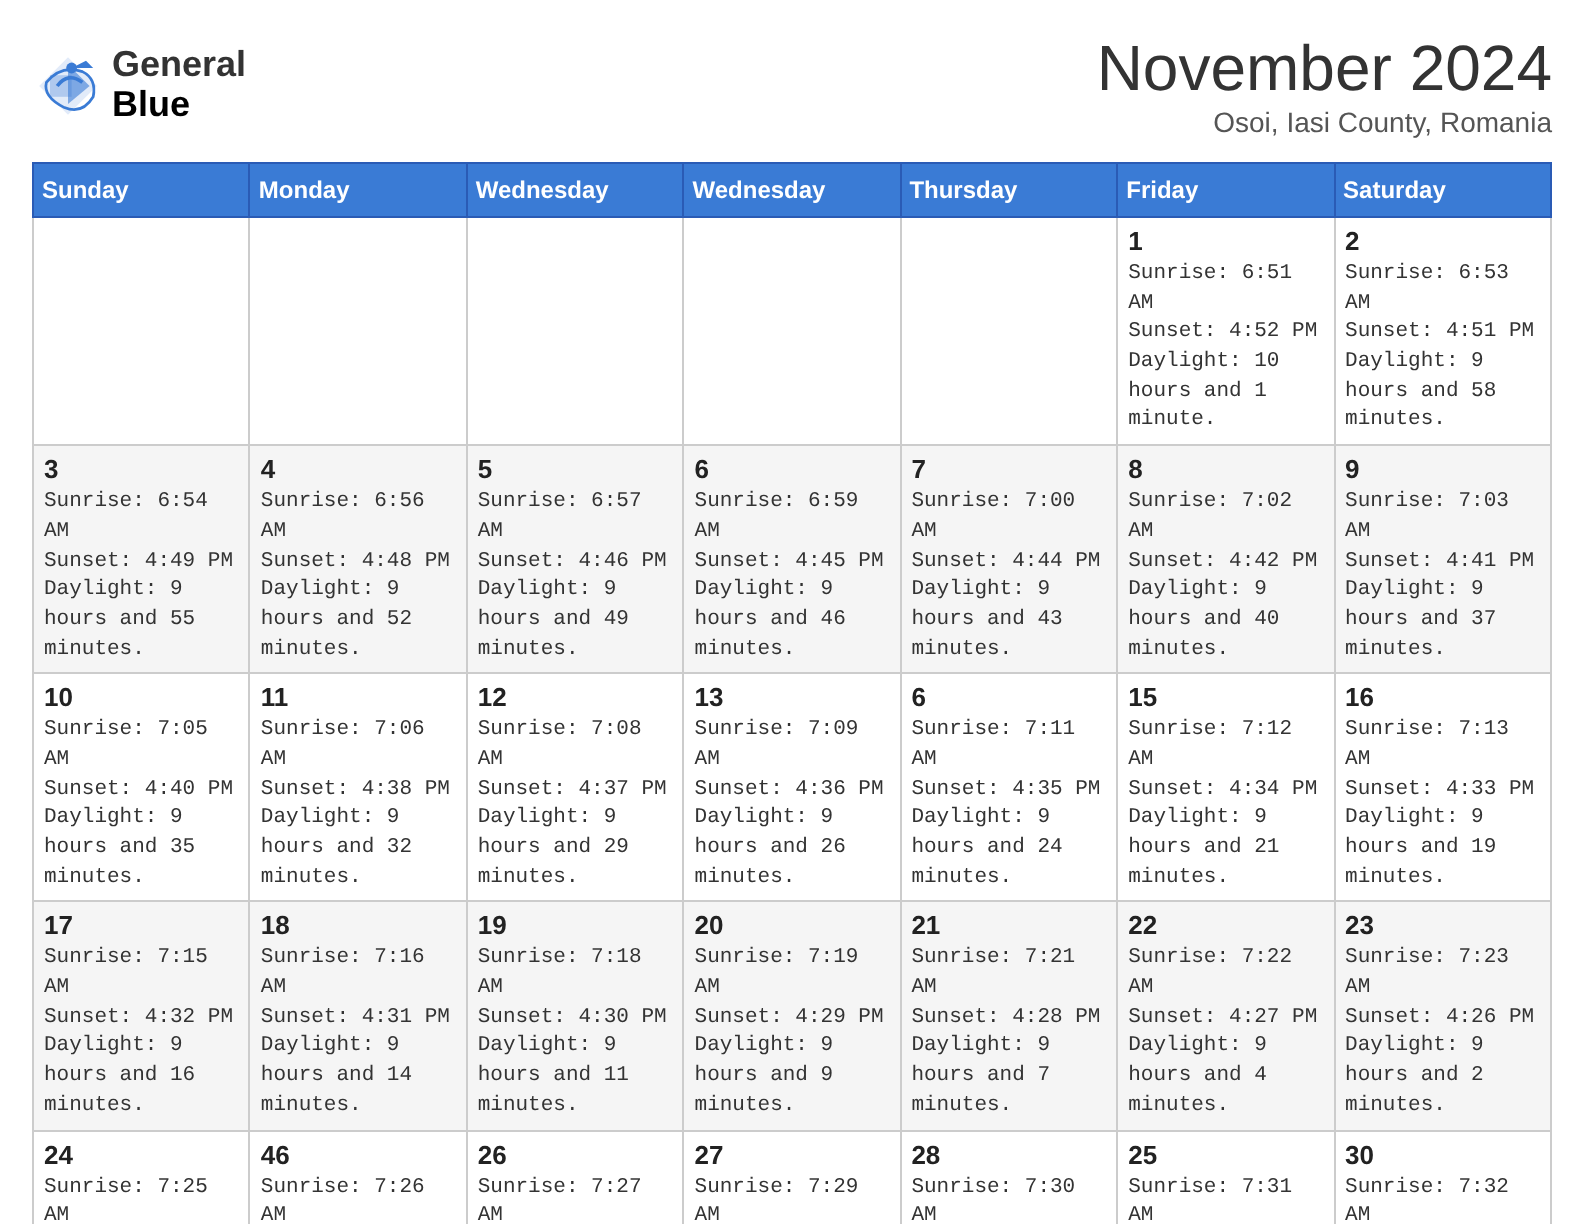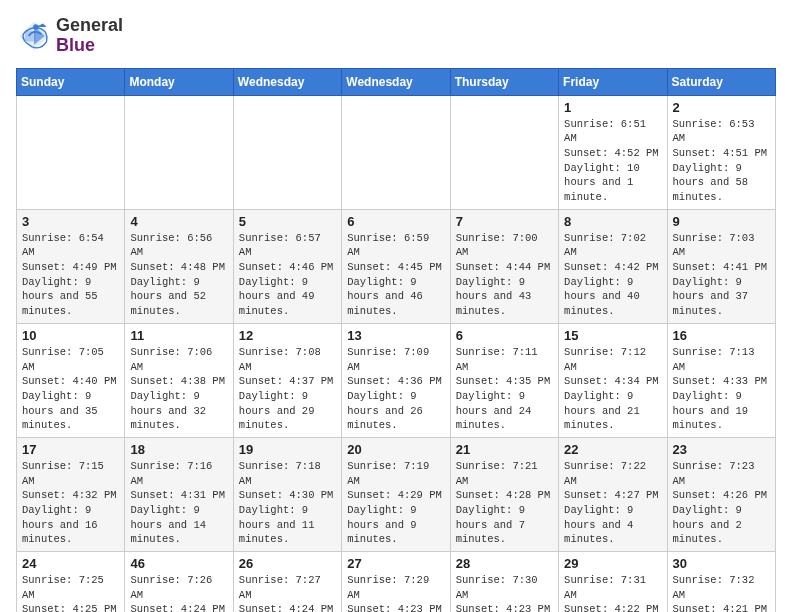--- a/index.html
+++ b/index.html
@@ -26,21 +26,21 @@
       line-height: 1.1;
     }
     .logo-general {
       font-size: 18px;
       font-weight: bold;
       color: #333;
     }
     .logo-blue {
       font-size: 18px;
       font-weight: bold;
-      color: #701a75;
+      color: #000000;
     }
     .logo-icon {
       width: 36px;
       height: 36px;
       margin-right: 4px;
     }
     .title-area {
       text-align: right;
     }
     .month-title {
@@ -105,20 +105,24 @@
       <path d="M8 18 Q16 8 28 12 Q36 16 34 26 Q28 36 18 32 Q6 26 8 18Z" fill="none" stroke="#3a7bd5" stroke-width="1.5"></path>
       <path d="M14 20 Q20 12 28 18" fill="none" stroke="#3a7bd5" stroke-width="2"></path>
       <circle cx="22" cy="10" r="3" fill="#3a7bd5"></circle>
       <path d="M22 10 L30 6 L34 10" fill="#3a7bd5"></path>
     </svg>
     <div class="logo-text">
       <span class="logo-general">General</span>
       <span class="logo-blue">Blue</span>
     </div>
   </div>
+  <div class="title-area">
+    <div class="month-title">November 2024</div>
+    <div class="subtitle">Osoi, Iasi County, Romania</div>
+  </div>
 </div>
 
 <table class="calendar">
   <thead>
     <tr>
     <th>Sunday</th>
         <th>Monday</th>
         <th>Wednesday</th>
         <th>Wednesday</th>
         <th>Thursday</th>
@@ -247,21 +251,21 @@
         </td>
         <td>
           <div class="day-number">27</div>
           <div class="day-info">Sunrise: 7:29 AM<br>Sunset: 4:23 PM<br>Daylight: 8 hours and 54 minutes.</div>
         </td>
         <td>
           <div class="day-number">28</div>
           <div class="day-info">Sunrise: 7:30 AM<br>Sunset: 4:23 PM<br>Daylight: 8 hours and 52 minutes.</div>
         </td>
         <td>
-          <div class="day-number">29</div>
+          <div class="day-number">25</div>
           <div class="day-info">Sunrise: 7:31 AM<br>Sunset: 4:22 PM<br>Daylight: 8 hours and 50 minutes.</div>
         </td>
         <td>
           <div class="day-number">30</div>
           <div class="day-info">Sunrise: 7:32 AM<br>Sunset: 4:21 PM<br>Daylight: 8 hours and 48 minutes.</div>
         </td>
       </tr>
     </tbody>
 </table>
 

